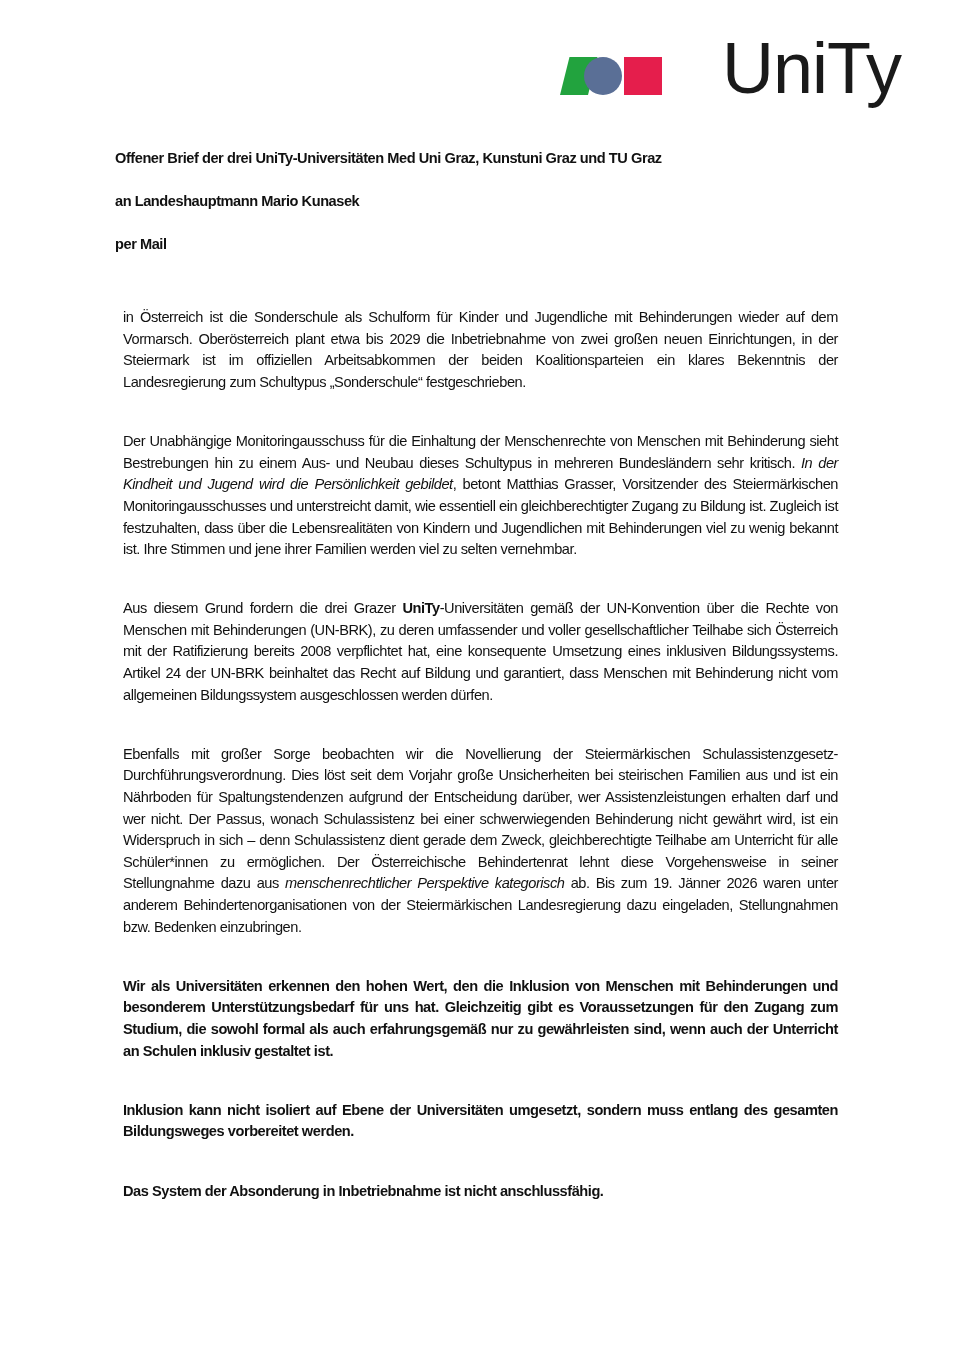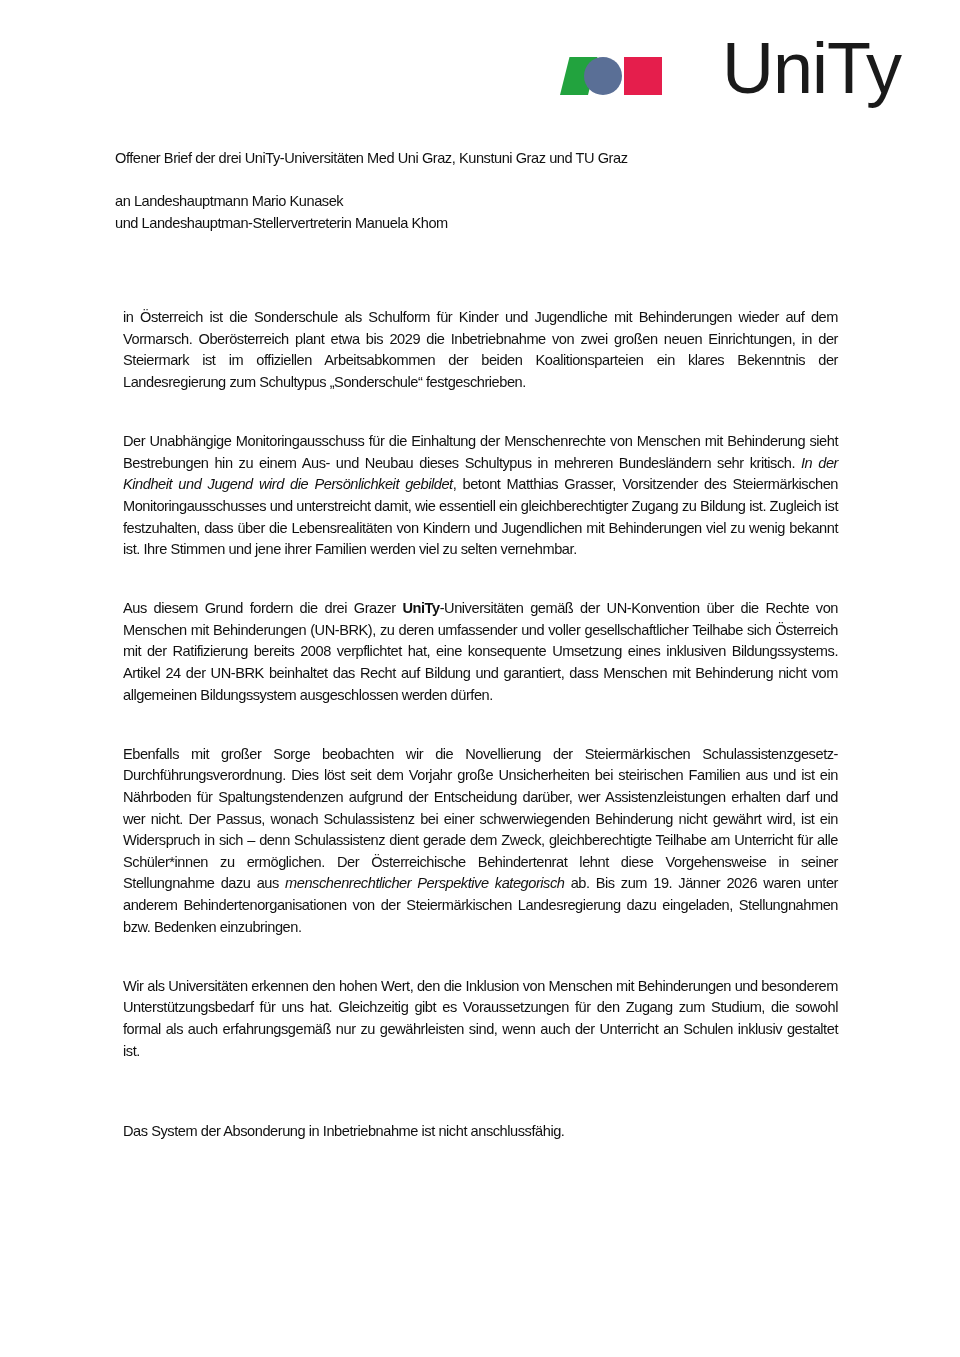--- a/index.html
+++ b/index.html
@@ -68,21 +68,21 @@
       width: 731px;
       font-size: 14.6px;
       line-height: 21.6px;
       font-family: "Liberation Sans Narrow", "Liberation Sans", "DejaVu Sans", sans-serif;
     }
     .line {
       white-space: nowrap;
       margin: 0;
     }
     .b {
-      font-weight: 400;
+      font-weight: 700;
     }
     .gap {
       height: 21.6px;
     }
     p.just {
       margin: 8px;
       text-align: justify;
       font-stretch: condensed;
     }
     .cond {
@@ -97,36 +97,37 @@
   <div class="logo-green"></div>
   <div class="logo-circle"></div>
   <div class="logo-square"></div>
   <div class="logo-text">UniTy</div>
 </div>
 
 <div class="page">
   <div class="line b cond">Offener Brief der drei UniTy-Universitäten Med Uni Graz, Kunstuni Graz und TU Graz</div>
   <div class="gap"></div>
   <div class="line b cond">an Landeshauptmann Mario Kunasek</div>
-  <div class="line b cond">und Landeshauptman-Stellervertreterin Manuela Khom</div>
   <div class="gap"></div>
+  <div class="line b cond">per Mail</div>
   <div class="gap"></div>
   <div class="gap"></div>
 
   <p class="just cond">in Österreich ist die Sonderschule als Schulform für Kinder und Jugendliche mit Behinderungen wieder auf dem Vormarsch. Oberösterreich plant etwa bis 2029 die Inbetriebnahme von zwei großen neuen Einrichtungen, in der Steiermark ist im offiziellen Arbeitsabkommen der beiden Koalitionsparteien ein klares Bekenntnis der Landesregierung zum Schultypus „Sonderschule“ festgeschrieben.</p>
   <div class="gap"></div>
 
   <p class="just cond"><span>Der Unabhängige Monitoringausschuss für die Einhaltung der Menschenrechte von Menschen mit Behinderung sieht Bestrebungen hin zu einem Aus- und Neubau dieses Schultypus in mehreren Bundesländern sehr kritisch. </span><em>In der Kindheit und Jugend wird die Persönlichkeit gebildet</em><span>, betont Matthias Grasser, Vorsitzender des Steiermärkischen Monitoringausschusses und unterstreicht damit, wie essentiell ein gleichberechtigter Zugang zu Bildung ist. Zugleich ist festzuhalten, dass über die Lebensrealitäten von Kindern und Jugendlichen mit Behinderungen viel zu wenig bekannt ist. Ihre Stimmen und jene ihrer Familien werden viel zu selten vernehmbar.</span></p>
   <div class="gap"></div>
 
   <p class="just cond"><span>Aus diesem Grund fordern die drei Grazer </span><b>UniTy</b><span>-Universitäten gemäß der UN-Konvention über die Rechte von Menschen mit Behinderungen (UN-BRK), zu deren umfassender und voller gesellschaftlicher Teilhabe sich Österreich mit der Ratifizierung bereits 2008 verpflichtet hat, eine konsequente Umsetzung eines inklusiven Bildungssystems. Artikel 24 der UN-BRK beinhaltet das Recht auf Bildung und garantiert, dass Menschen mit Behinderung nicht vom allgemeinen Bildungssystem ausgeschlossen werden dürfen.</span></p>
   <div class="gap"></div>
 
   <p class="just cond"><span>Ebenfalls mit großer Sorge beobachten wir die Novellierung der Steiermärkischen Schulassistenzgesetz-Durchführungsverordnung. Dies löst seit dem Vorjahr große Unsicherheiten bei steirischen Familien aus und ist ein Nährboden für Spaltungstendenzen aufgrund der Entscheidung darüber, wer Assistenzleistungen erhalten darf und wer nicht. Der Passus, wonach Schulassistenz bei einer schwerwiegenden Behinderung nicht gewährt wird, ist ein Widerspruch in sich – denn Schulassistenz dient gerade dem Zweck, gleichberechtigte Teilhabe am Unterricht für alle Schüler*innen zu ermöglichen. Der Österreichische Behindertenrat lehnt diese Vorgehensweise in seiner Stellungnahme dazu aus </span><em>menschenrechtlicher Perspektive kategorisch</em><span> ab. Bis zum 19. Jänner 2026 waren unter anderem Behindertenorganisationen von der Steiermärkischen Landesregierung dazu eingeladen, Stellungnahmen bzw. Bedenken einzubringen.</span></p>
   <div class="gap"></div>
 
   <p class="just b cond">Wir als Universitäten erkennen den hohen Wert, den die Inklusion von Menschen mit Behinderungen und besonderem Unterstützungsbedarf für uns hat. Gleichzeitig gibt es Voraussetzungen für den Zugang zum Studium, die sowohl formal als auch erfahrungsgemäß nur zu gewährleisten sind, wenn auch der Unterricht an Schulen inklusiv gestaltet ist.</p>
   <div class="gap"></div>
 
+  <p class="just b cond">Inklusion kann nicht isoliert auf Ebene der Universitäten umgesetzt, sondern muss entlang des gesamten Bildungsweges vorbereitet werden.</p>
   <div class="gap"></div>
 
   <p class="just b cond">Das System der Absonderung in Inbetriebnahme ist nicht anschlussfähig.</p>
 </div>
 
 </body></html>

